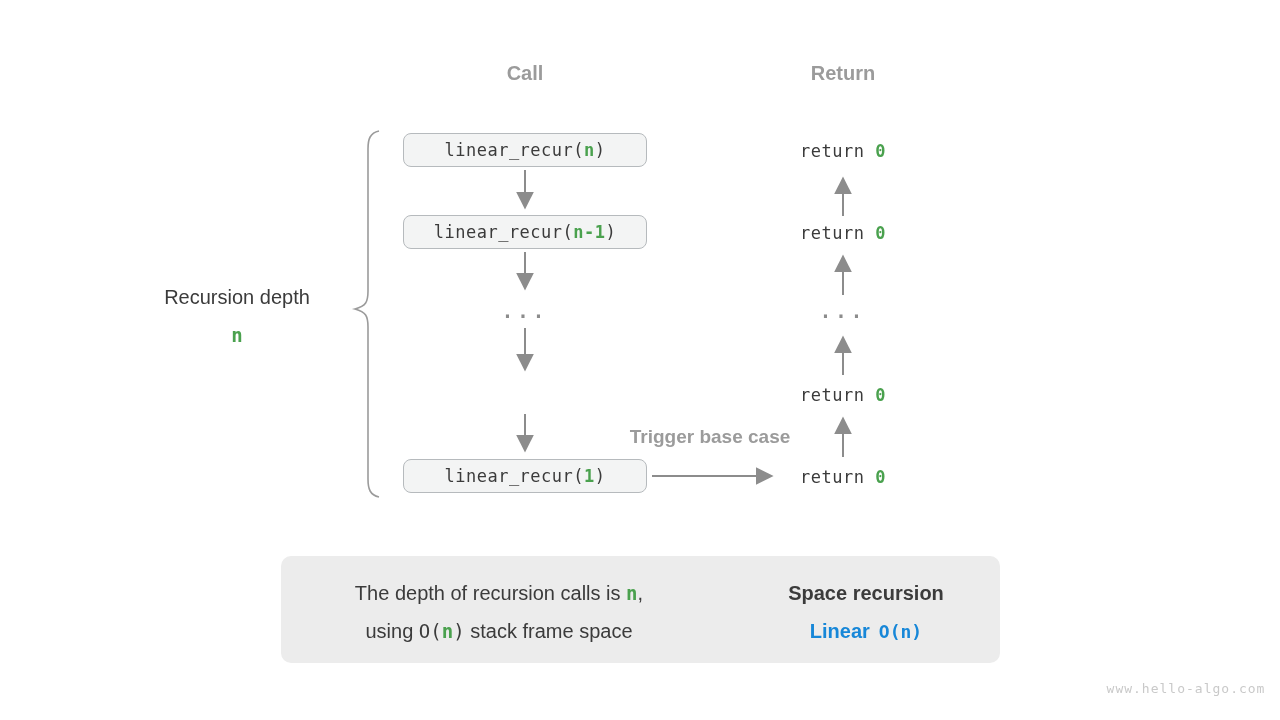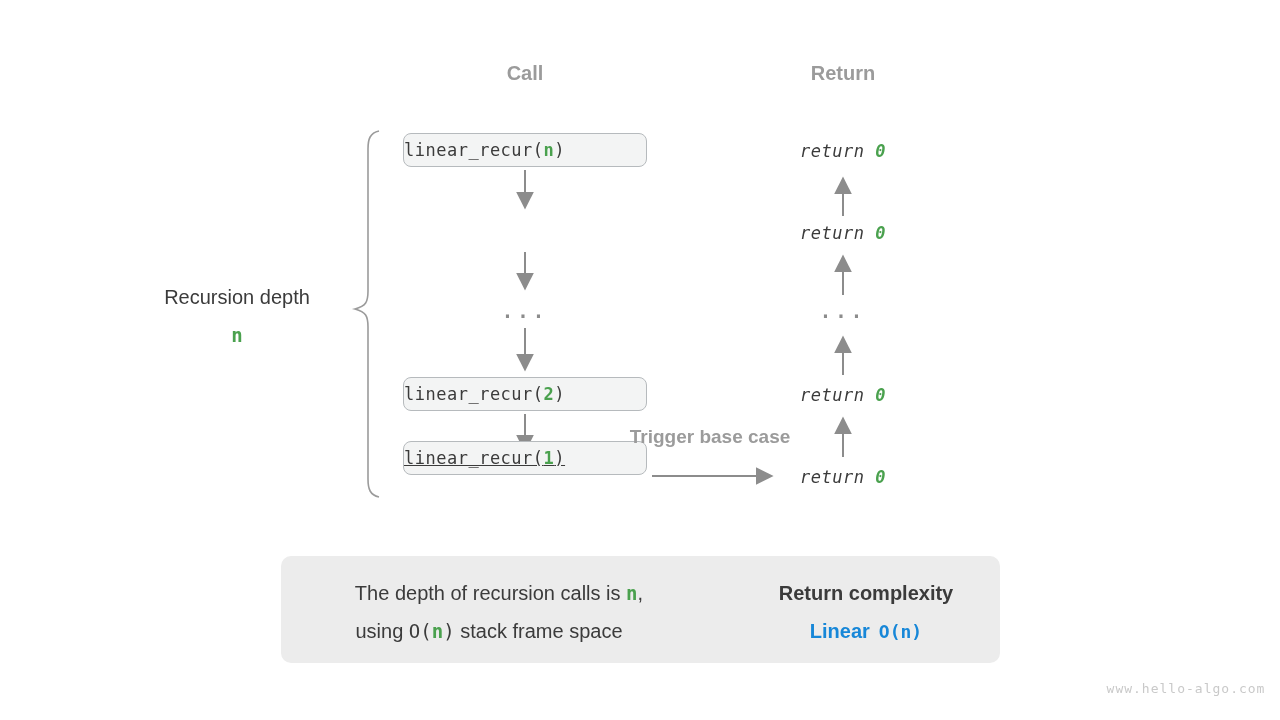--- a/index.html
+++ b/index.html
@@ -7,26 +7,26 @@
     position:relative;width:1280px;height:720px;background:#ffffff;overflow:hidden;
     font-family:"Liberation Sans", sans-serif;color:#3b3b3b;
   }
   .abs{position:absolute;}
   .center{transform:translate(-50%,-50%);white-space:nowrap;}
   .mono{font-family:"DejaVu Sans Mono", monospace;}
   .col-header{font-size:20px;font-weight:bold;color:#9b9b9b;}
   .code-box{
     position:absolute;left:403px;width:244px;height:34px;
     background:#f3f4f4;border:1.5px solid #b6babd;border-radius:8px;
-    display:flex;align-items:center;
+    display:flex;align-items:center;justify-content:center;
     font-family:"DejaVu Sans Mono", monospace;font-size:17px;color:#3b3b3b;
     letter-spacing:0.5px;box-sizing:border-box;
   }
   .green{color:#4aa14e;font-weight:bold;}
-  .ret-row{font-size:17px;color:#3b3b3b;letter-spacing:0.5px;font-style:italic;}
+  .ret-row{font-size:17px;color:#3b3b3b;letter-spacing:0.5px;}
   .ellipsis{font-size:19px;font-weight:bold;color:#8c8c8c;letter-spacing:4px;}
   .left-title{font-size:20px;color:#3b3b3b;}
   .left-value{font-size:19px;font-weight:bold;}
   .trigger{font-size:19px;font-weight:bold;color:#9b9b9b;}
   .summary-box{
     position:absolute;left:281px;top:556px;width:719px;height:107px;
     background:#ececec;border-radius:10px;
   }
   .s-text{font-size:20px;color:#3b3b3b;}
   .s-code{font-family:"DejaVu Sans Mono", monospace;font-size:19px;}
@@ -68,25 +68,25 @@
 
   <div class="abs center col-header" style="left:525px;top:73px;">Call</div>
   <div class="abs center col-header" style="left:843px;top:73px;">Return</div>
 
   <div class="abs center left-title" style="left:237px;top:297px;">Recursion depth</div>
   <div class="abs center mono left-value green" style="left:237px;top:335px;">n</div>
 
   <div class="code-box" style="top:133px;">
     <span><span>linear_recur(</span><span class="green">n</span><span>)</span></span>
   </div>
+  <div class="code-box" style="top:215px;">
+    <span><span>linear_recur(</span><span class="green">n-1</span><span>)</span></span>
+  </div>
   <div class="abs center mono ellipsis" style="left:525px;top:311px;">...</div>
-  <div class="code-box" style="top:377px;">
-    <span><span>linear_recur(</span><span class="green">2</span><span>)</span></span>
-  </div>
-  <div class="code-box" style="top:441px;text-decoration:underline;">
+  <div class="code-box" style="top:459px;">
     <span><span>linear_recur(</span><span class="green">1</span><span>)</span></span>
   </div>
 
   <div class="abs center mono ret-row" style="left:843px;top:151px;">
     <span>return </span><span class="green">0</span>
   </div>
   <div class="abs center mono ret-row" style="left:843px;top:233px;">
     <span>return </span><span class="green">0</span>
   </div>
   <div class="abs center mono ellipsis" style="left:843px;top:311px;">...</div>
@@ -96,23 +96,23 @@
   <div class="abs center mono ret-row" style="left:843px;top:477px;">
     <span>return </span><span class="green">0</span>
   </div>
 
   <div class="abs center trigger" style="left:710px;top:437px;">Trigger base case</div>
 
   <div class="summary-box"></div>
   <div class="abs center s-text" style="left:499px;top:593px;">
     <span>The depth of recursion calls is </span><span class="s-code green">n</span><span>,</span>
   </div>
-  <div class="abs center s-text" style="left:489px;top:631px;">
+  <div class="abs center s-text" style="left:499px;top:631px;">
     <span>using </span><span class="s-code">O(</span><span class="s-code green">n</span><span class="s-code">)</span><span> stack frame space</span>
   </div>
-  <div class="abs center s-title" style="left:866px;top:593px;">Return complexity</div>
+  <div class="abs center s-title" style="left:866px;top:593px;">Space recursion</div>
   <div class="abs center" style="left:866px;top:631px;">
     <span class="s-blue">Linear</span><span class="s-blue-code">O(n)</span>
   </div>
 
   <div class="abs center watermark" style="left:1150px;top:688px;margin-left:36px;">www.hello-algo.com</div>
 
 </div>
 
 </body></html>

